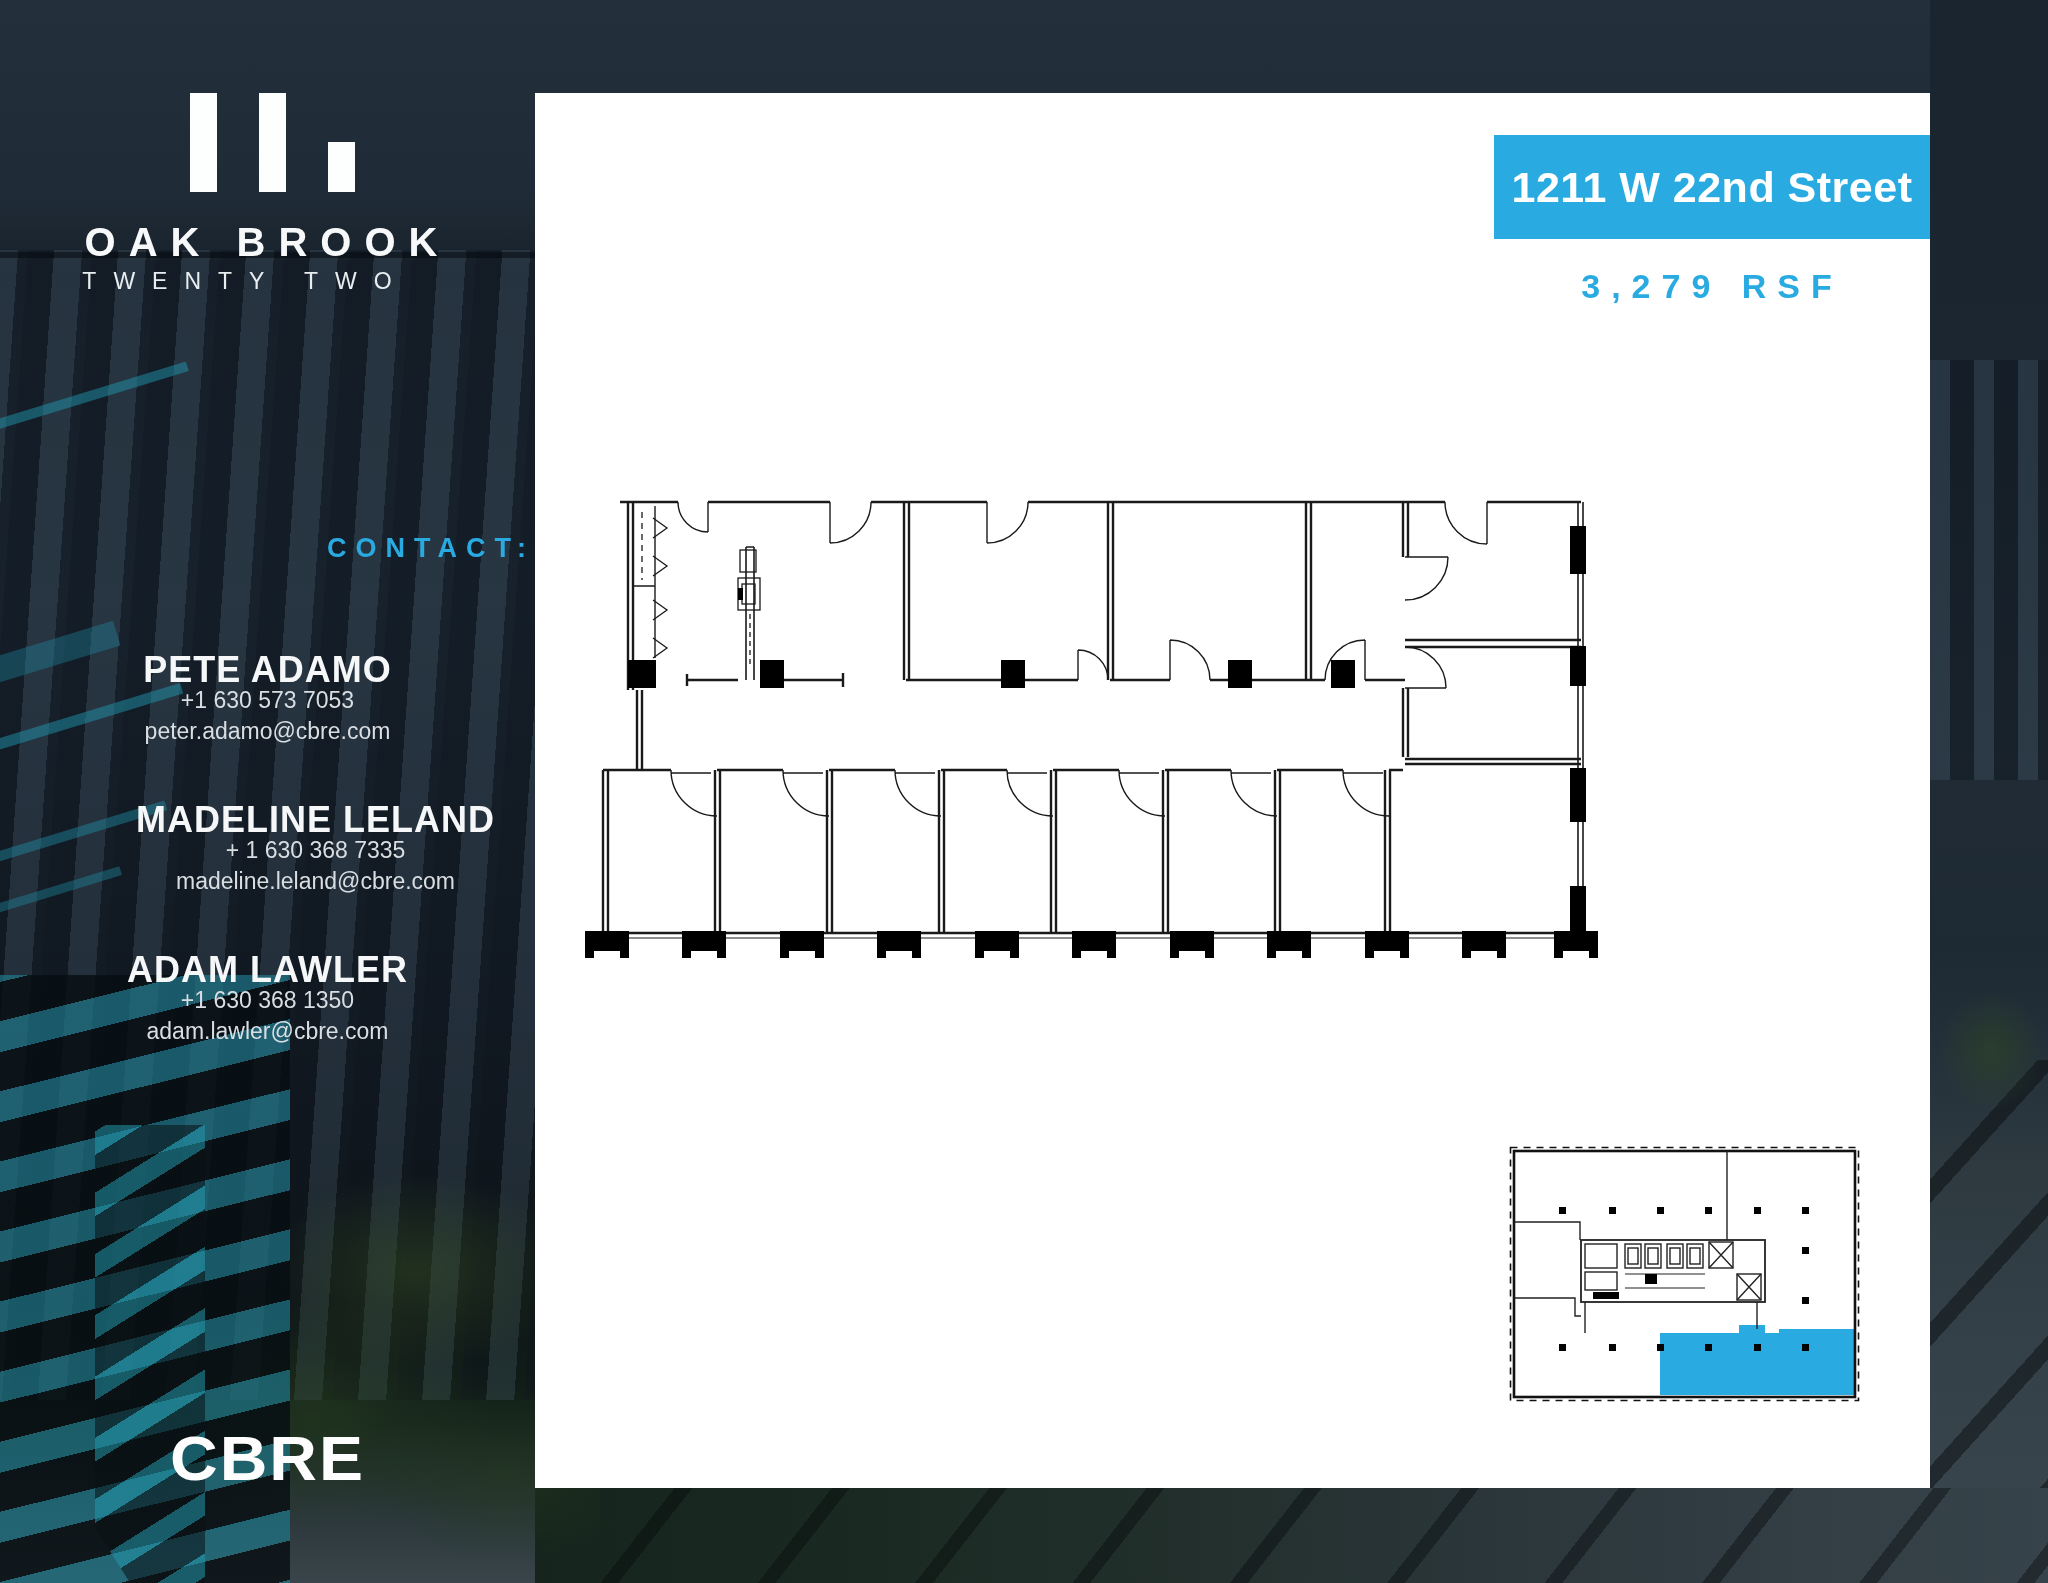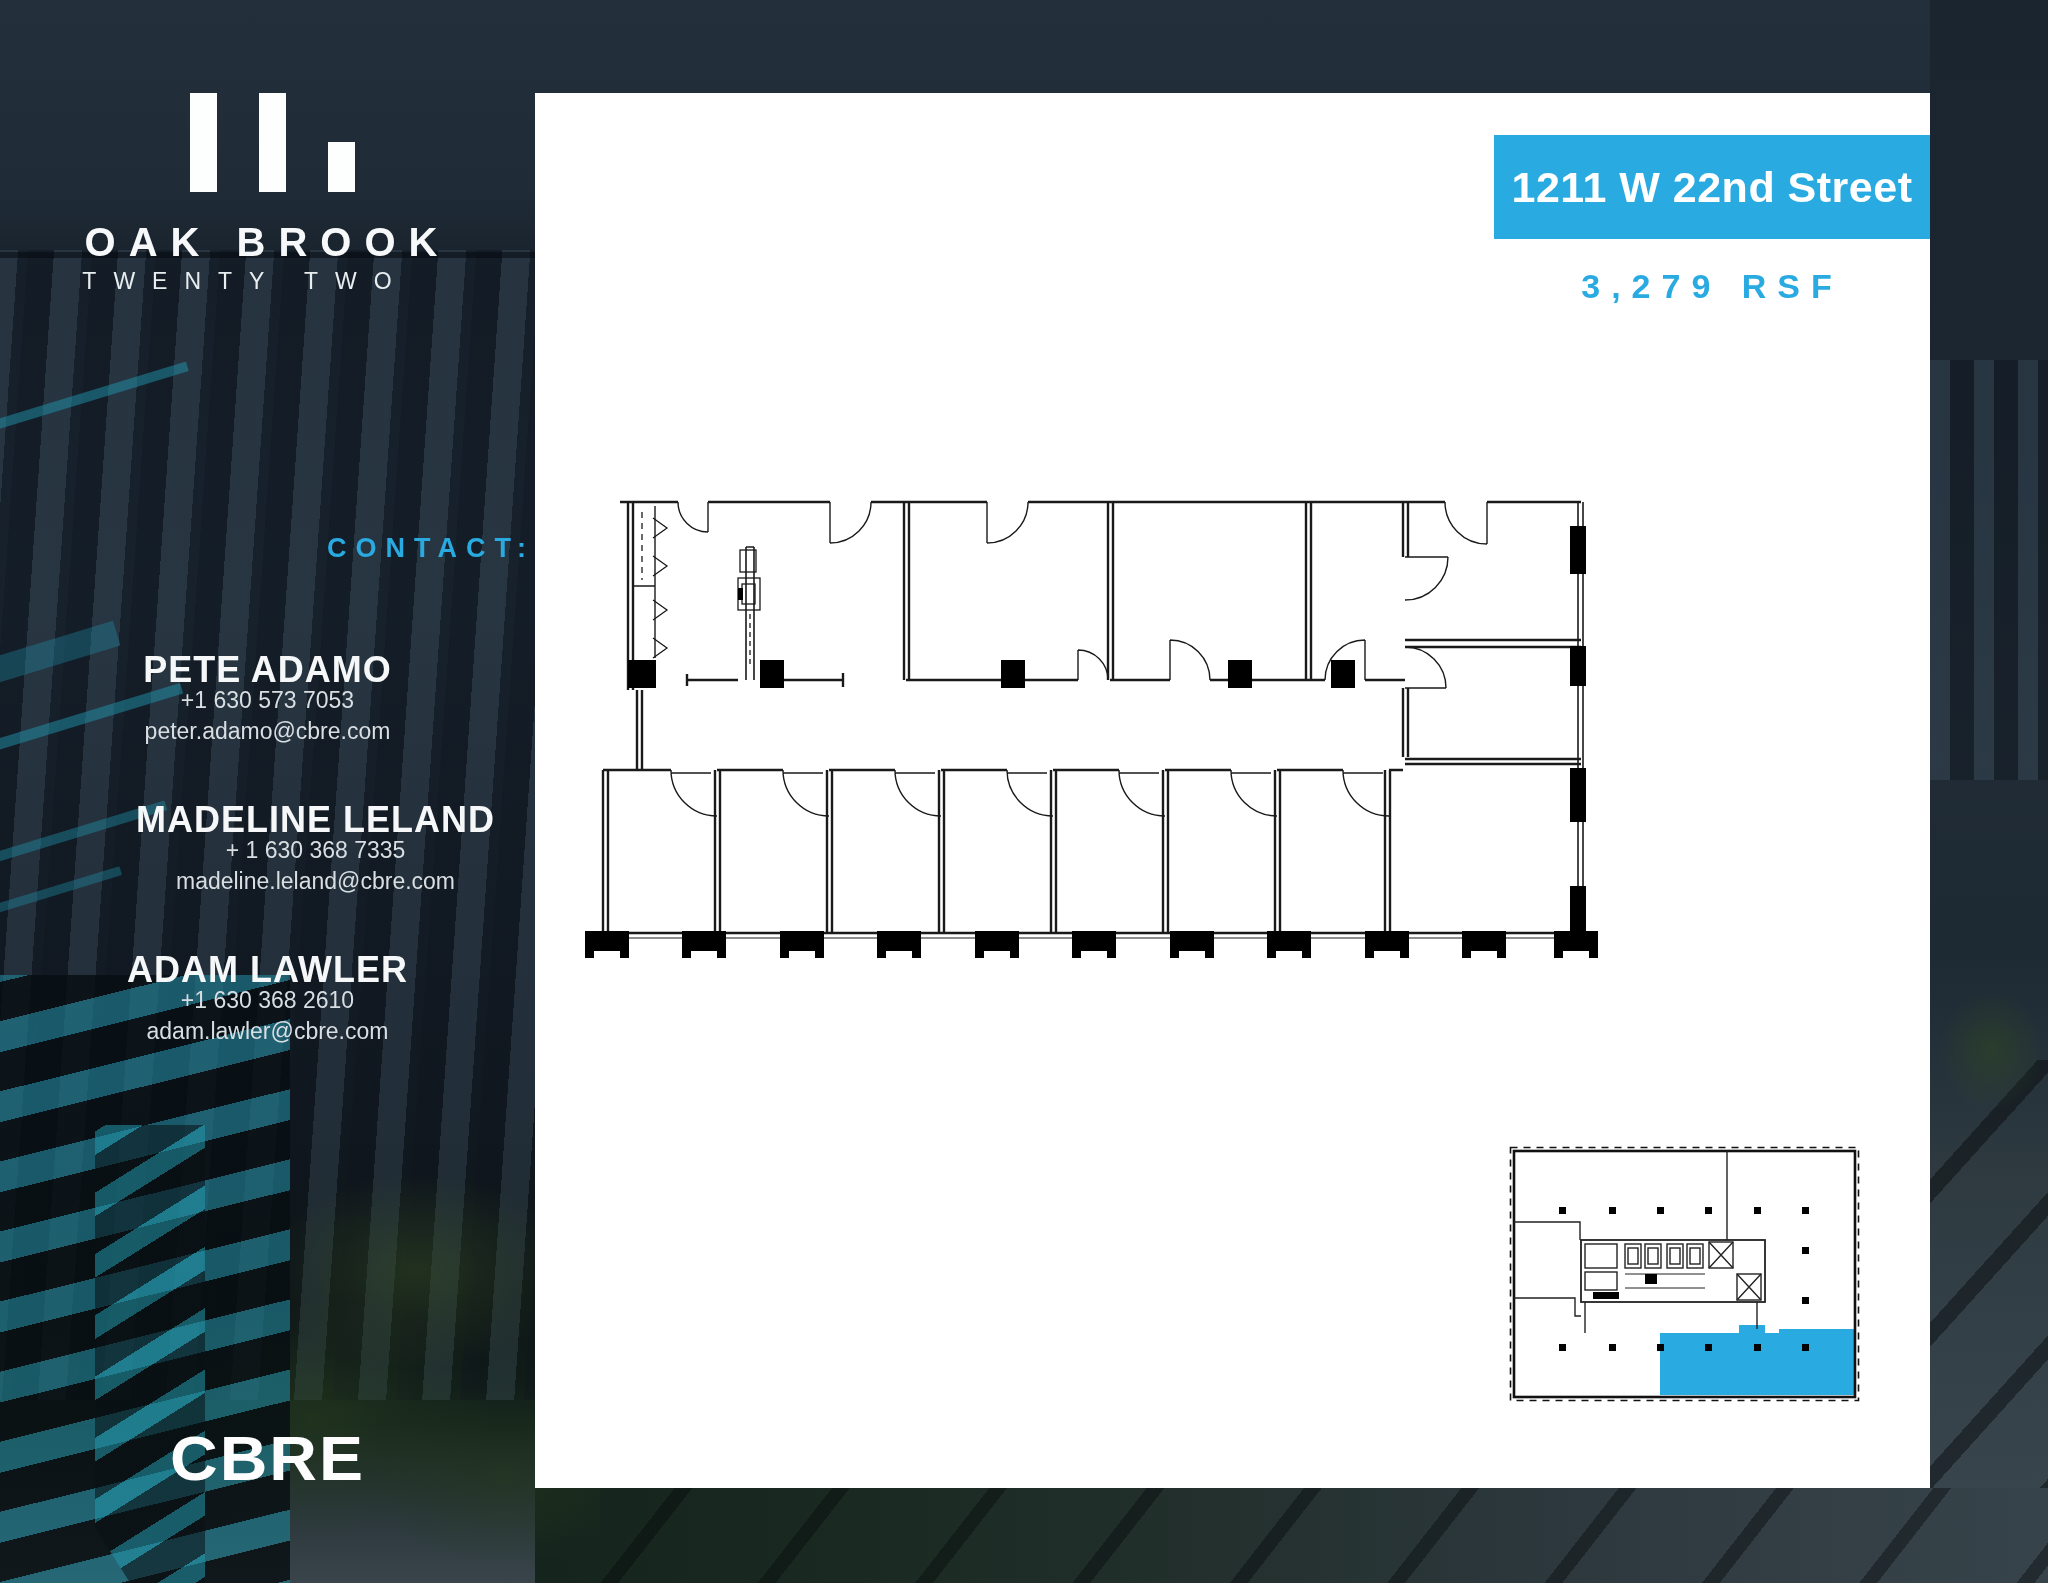--- a/index.html
+++ b/index.html
@@ -134,21 +134,21 @@
       <div class="person-phone">+1 630 573 7053</div>
       <div class="person-email">peter.adamo@cbre.com</div>
     </div>
     <div class="person p2">
       <div class="person-name">MADELINE LELAND</div>
       <div class="person-phone">+ 1 630 368 7335</div>
       <div class="person-email">madeline.leland@cbre.com</div>
     </div>
     <div class="person p3">
       <div class="person-name">ADAM LAWLER</div>
-      <div class="person-phone">+1 630 368 2610</div>
+      <div class="person-phone">+1 630 368 1350</div>
       <div class="person-email">adam.lawler@cbre.com</div>
     </div>
 
     <div class="cbre-logo">CBRE</div>
   </div>
 
   <div class="panel">
 
     <div class="banner">
       <div class="banner-text">1211 W 22nd Street</div>

